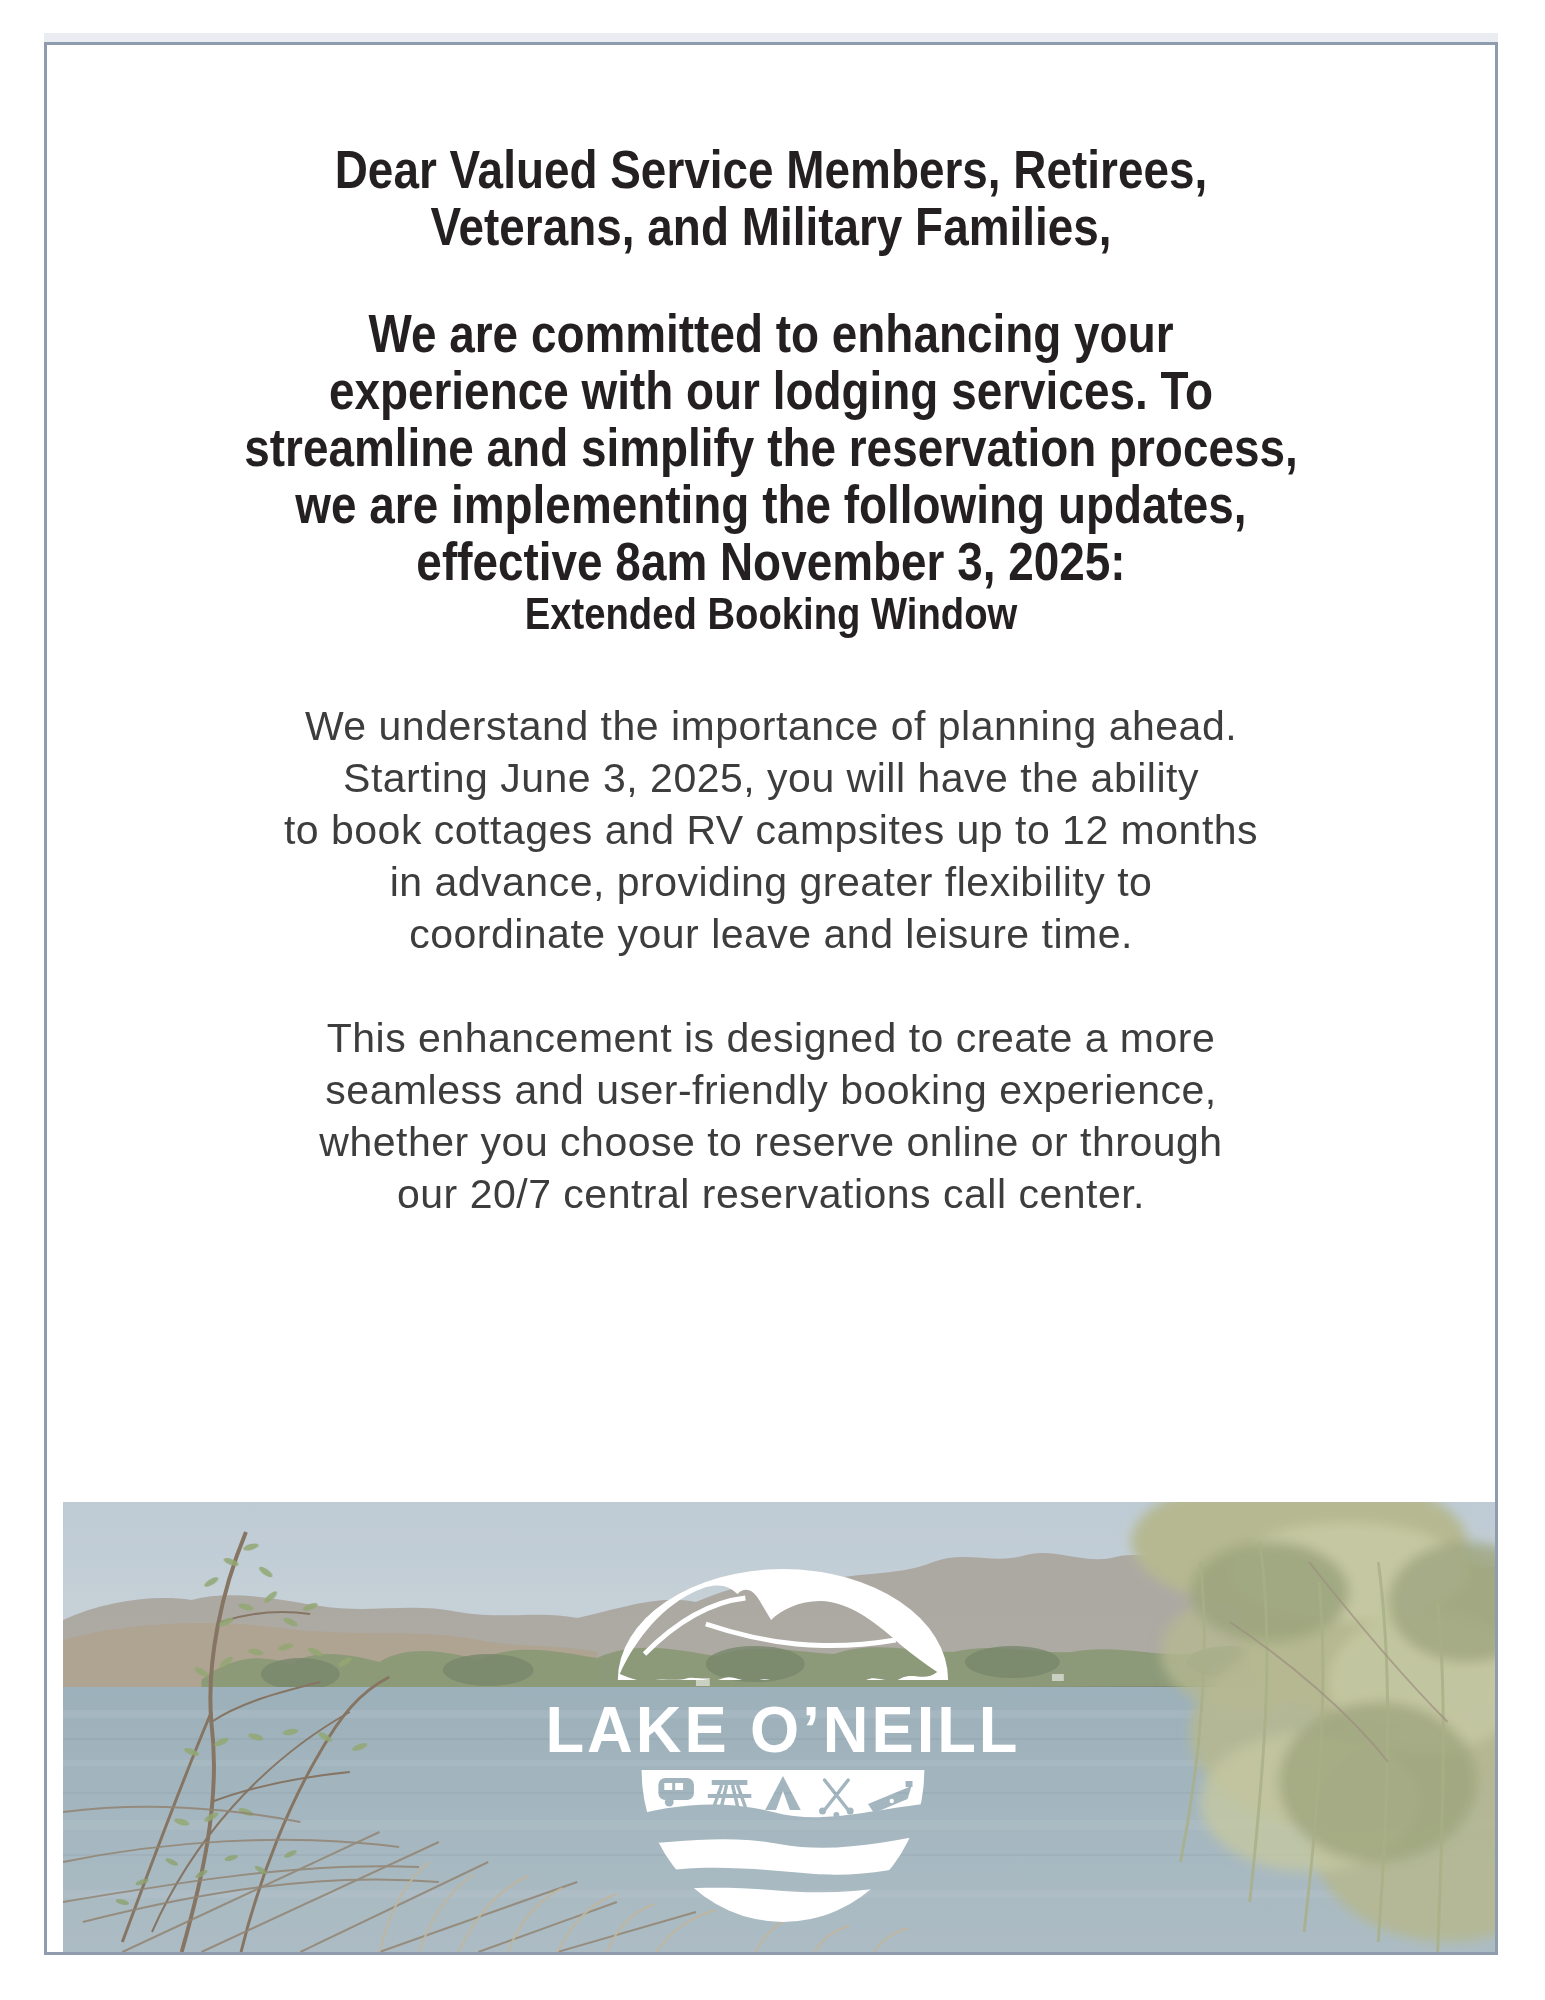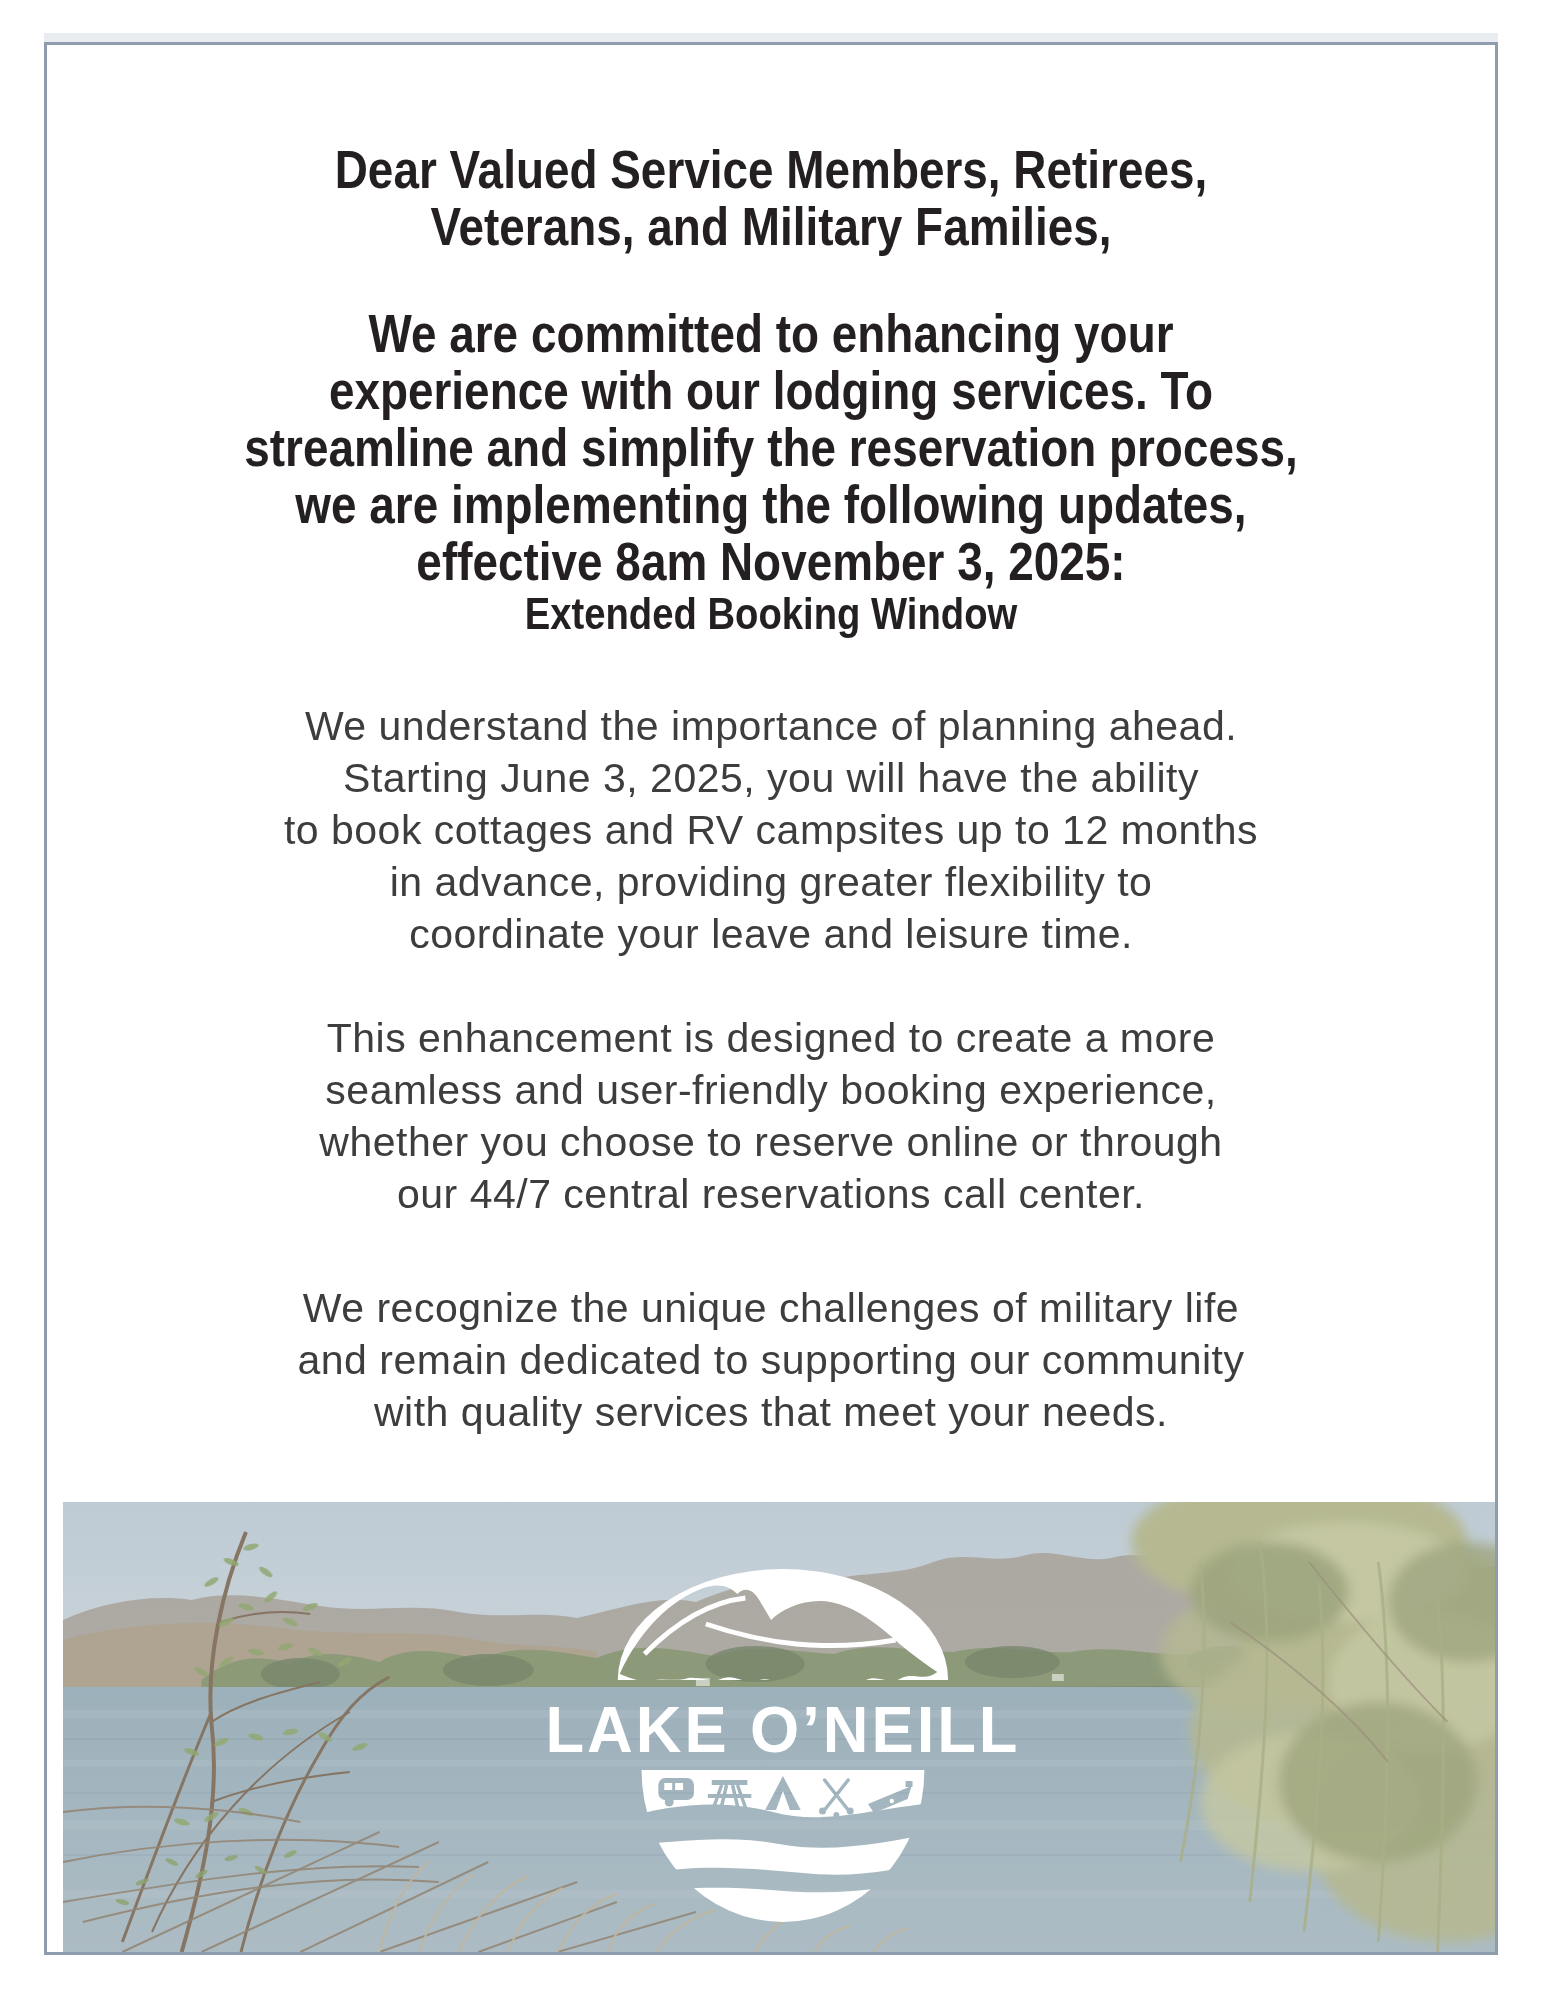--- a/index.html
+++ b/index.html
@@ -81,24 +81,21 @@
 effective 8am November 3, 2025:</div>
     <div class="txt subheading">Extended Booking Window</div>
     <div class="txt body-para p1">We understand the importance of planning ahead.
 Starting June 3, 2025, you will have the ability
 to book cottages and RV campsites up to 12 months
 in advance, providing greater flexibility to
 coordinate your leave and leisure time.</div>
     <div class="txt body-para p2">This enhancement is designed to create a more
 seamless and user-friendly booking experience,
 whether you choose to reserve online or through
-our 44/7 central reservations call center.</div>
-    <div class="txt body-para p3">We recognize the unique challenges of military life
-and remain dedicated to supporting our community
-with quality services that meet your needs.</div>
+our 20/7 central reservations call center.</div>
 
     <div class="photo">
       <svg viewBox="0 0 1448 450" preserveAspectRatio="none">
         <defs>
           <linearGradient id="skyg" x1="0" y1="0" x2="0" y2="1">
             <stop offset="0" stop-color="#b2c1cc"></stop>
             <stop offset="1" stop-color="#c4ced5"></stop>
           </linearGradient>
           <linearGradient id="waterg" x1="0" y1="0" x2="0" y2="1">
             <stop offset="0" stop-color="#8aa2ae"></stop>

